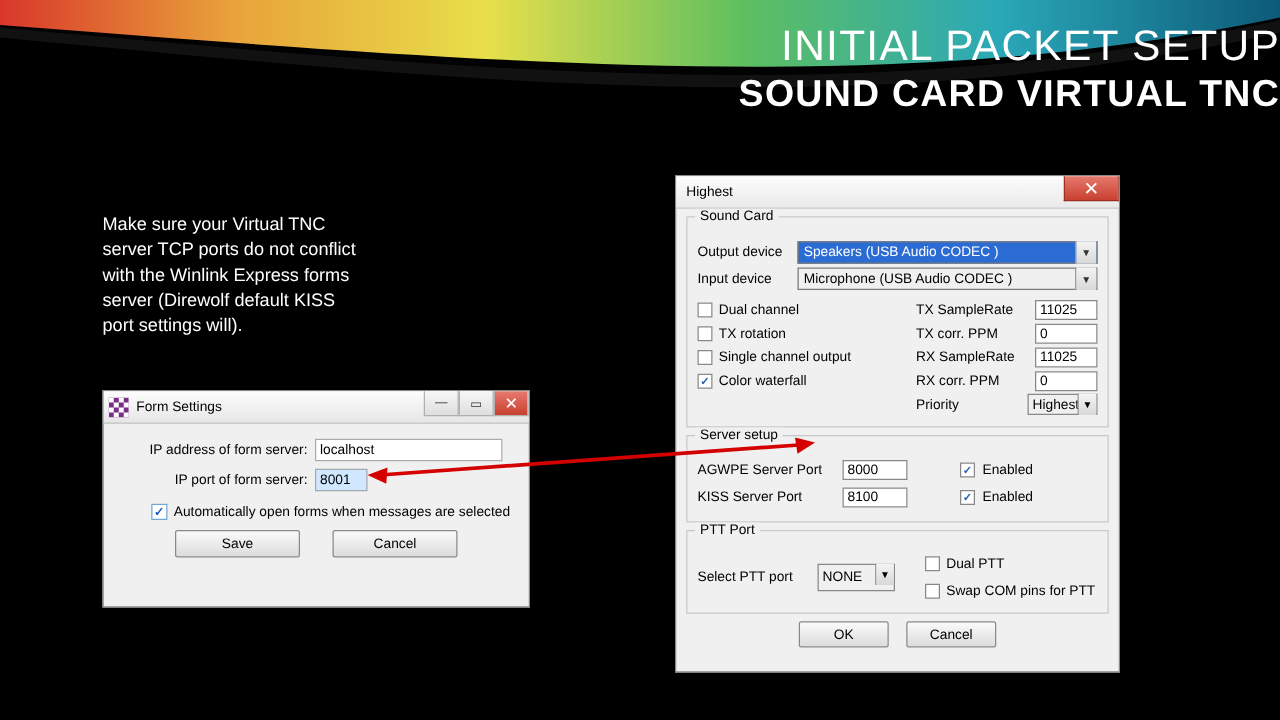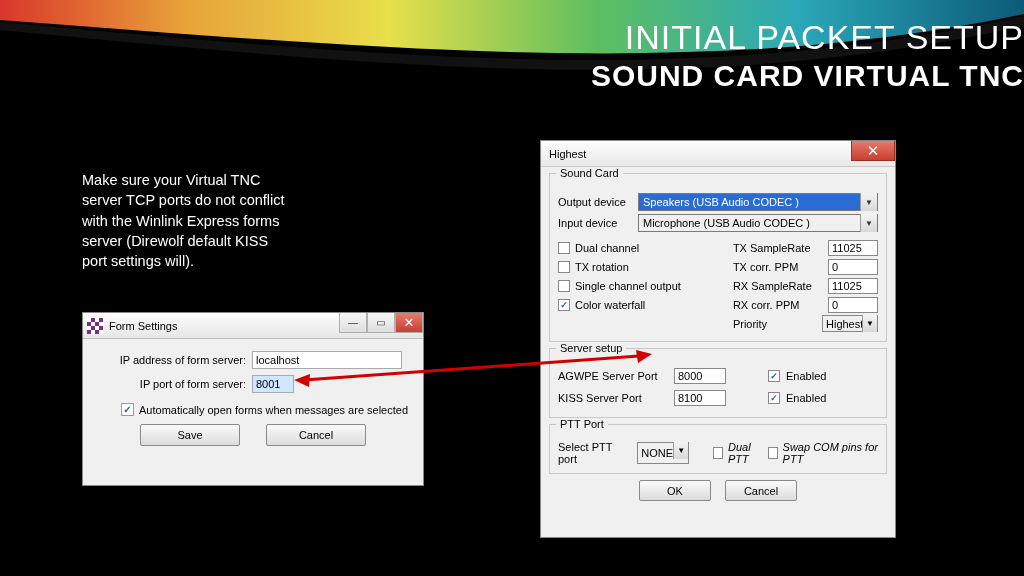--- a/index.html
+++ b/index.html
@@ -101,21 +101,21 @@
   .nv-row .sel { width:56px;height:17px;border:1px solid #888;display:flex;align-items:center;padding:0 3px;font-size:11px;position:relative;}
   .nv-row .sel .arrow{position:absolute;right:0;top:-1px;width:15px;height:17px;background:linear-gradient(#f4f4f4,#d8d8d8);border-left:1px solid #9c9c9c;display:flex;align-items:center;justify-content:center;font-size:8px;}
   .srv-row { display:flex; align-items:center; height:22px; gap:6px;}
   .srv-row .l { width:110px; }
   .srv-row input { width:52px;height:16px;border:1px solid #888;padding:0 3px;font-size:11px;}
   .srv-row .gap { width:30px; }
   .ptt-row { display:flex; align-items:center; gap:6px; }
   .ptt-row .l { width:90px; }
   .ptt-sel { width:62px;height:22px;border:1px solid #888;display:flex;align-items:center;padding:0 3px;position:relative;font-size:11px;}
   .ptt-sel .arrow{position:absolute;right:0;top:-1px;width:15px;height:17px;background:linear-gradient(#f4f4f4,#d8d8d8);border-left:1px solid #9c9c9c;display:flex;align-items:center;justify-content:center;font-size:8px;}
-  .ptt-right { margin-left:18px; display:flex;flex-direction:row;gap:3px;font-style:italic;}
+  .ptt-right { margin-left:18px; display:flex;flex-direction:column;gap:3px;}
   .dlg-set .btns { display:flex; justify-content:center; gap:14px; margin:6px 0 8px;}
   .dlg-set .btn { width:72px;height:21px;border:1px solid #8a8a8a;border-radius:2px;
                   background:linear-gradient(#fafafa,#dcdcdc);font-size:11px;
                   display:flex;align-items:center;justify-content:center;}
   
   .red-arrow { position:absolute; pointer-events:none; }
 </style>
 </head>
 <body>
 

